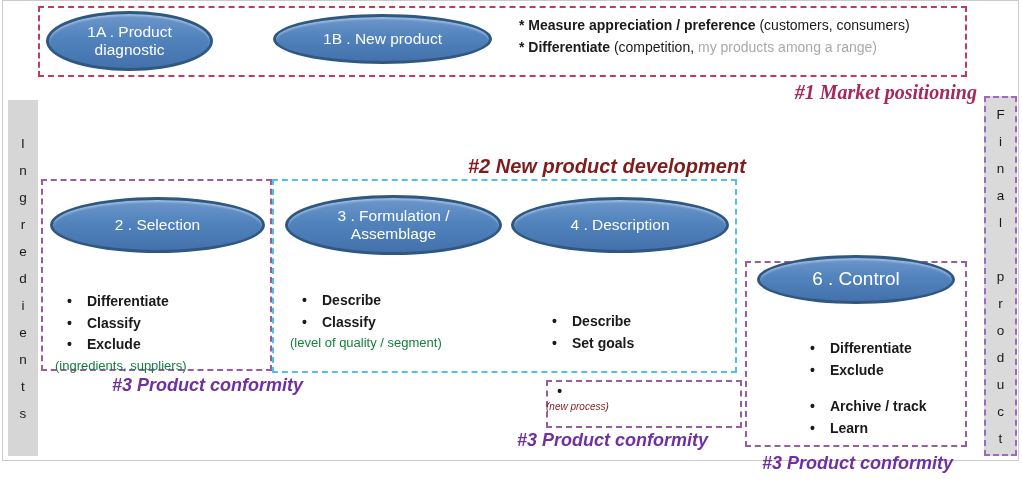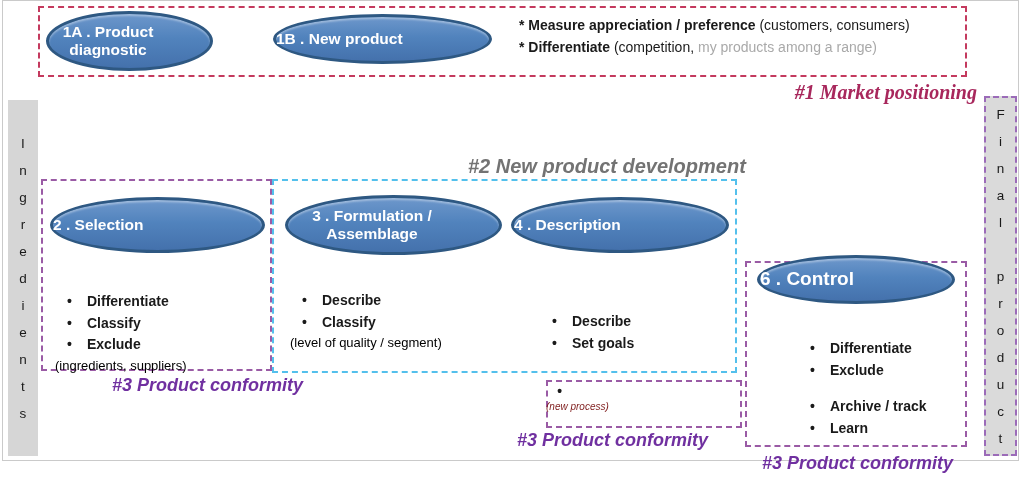--- a/index.html
+++ b/index.html
@@ -12,56 +12,56 @@
   .box-stage2 { left:272px; top:179px; width:465px; height:194px; border:2px dashed #53C0EC; }
   .box-purple-left  { left:41px;  top:179px; width:231px; height:192px; border:2px dashed #9A5BA5; }
   .box-purple-right { left:745px; top:261px; width:222px; height:186px; border:2px dashed #9A5BA5; }
   .box-innovation   { left:546px; top:380px; width:196px; height:48px;  border:2px dashed #9A5BA5; }
 
   .ellipse {
     position:absolute; border-radius:50%;
     background:linear-gradient(180deg,#6d97cb 0%, #5183bd 45%, #4471ac 100%);
     border:3px solid #2e5882;
     box-shadow: inset 0 2px 2px rgba(255,255,255,.35);
-    color:#fff; font-weight:bold; font-size:15.5px; line-height:1.18;
-    display:flex; align-items:center; text-align:center;
+    color:#fff; font-weight:normal; font-size:15.5px; line-height:1.18;
+    display:flex; align-items:center; justify-content:center; text-align:center;
   }
   .ellipse span { display:block; }
 
   .e1a { left:46px;  top:11px;  width:167px; height:60px; }
   .e1a span { max-width:118px; }
   .e1b { left:273px; top:14px;  width:219px; height:50px; }
   .e2  { left:50px;  top:197px; width:215px; height:56px; }
   .e3  { left:285px; top:195px; width:217px; height:60px; }
   .e3 span { max-width:168px; }
   .e4  { left:511px; top:197px; width:218px; height:56px; }
   .e5  { left:747px; top:197px; width:218px; height:56px; }
   .e6  { left:757px; top:255px; width:198px; height:49px; font-size:19px; }
 
   .notes { position:absolute; left:519px; top:15px; font-size:14px; color:#1a1a1a; line-height:21.5px; white-space:nowrap; }
   .notes b { font-weight:bold; }
   .gray { color:#a9a9a9; }
 
   .hlabel { position:absolute; font-style:italic; font-weight:bold; white-space:nowrap; }
   .label-1 { right:45px;  top:81px;  font-size:20px; color:#A8275C;font-family:Liberation Serif, serif; }
-  .label-2 { left:468px;  top:155px; font-size:20px; color:#737373; }
+  .label-2 { left:468px;  top:155px; font-size:20px; color:#7f1d1d; }
   .label-3 { font-size:18px; color:#7030A0; }
   .label-3.pos-left  { left:112px; top:375px; }
   .label-3.pos-mid   { left:517px; top:430px; }
   .label-3.pos-right { left:762px; top:453px; }
 
   .vbar { position:absolute; display:flex; align-items:center; justify-content:center; }
   .vbar-left  { left:8px;   top:100px; width:30px; height:356px; background:#D6D6D6; }
   .vbar-right { left:984px; top:96px;  width:33px; height:360px; background:#DADADA; border:2px dashed #9B6BB8; }
   .vtext { font-size:13.5px; color:#1a1a1a; line-height:27px; text-align:center; }
 
   .blist { position:absolute; }
   .bline { display:flex; font-weight:bold; font-size:14px; color:#1a1a1a; line-height:21.5px; }
   .bline .dot { width:10px; margin-right:10px; font-weight:bold; }
-  .bnote { font-size:13px; font-weight:normal; color:#000000; margin-left:-12px; line-height:17px; margin-top:1px; white-space:nowrap; }
+  .bnote { font-size:13px; font-weight:normal; color:#15803d; margin-left:-12px; line-height:17px; margin-top:1px; white-space:nowrap; }
   .list-selection   { left:67px;  top:291px; }
   .list-formulation { left:302px; top:290px; }
   .list-description { left:552px; top:311px; }
   .list-control-a   { left:810px; top:338px; }
   .list-control-b   { left:810px; top:396px; }
 
   .innov-line1 { position:absolute; left:557px; top:383px; display:flex; font-size:14px; font-weight:bold; font-style:italic; color:#1a1a1a; white-space:nowrap; }
   .innov-line1 .dot { width:8px; margin-right:12px; }
   .innov-line2 { position:absolute; left:546px; top:401px; width:196px; text-align:left; font-size:10px; font-style:italic; color:#7f1d1d; }
 </style>

